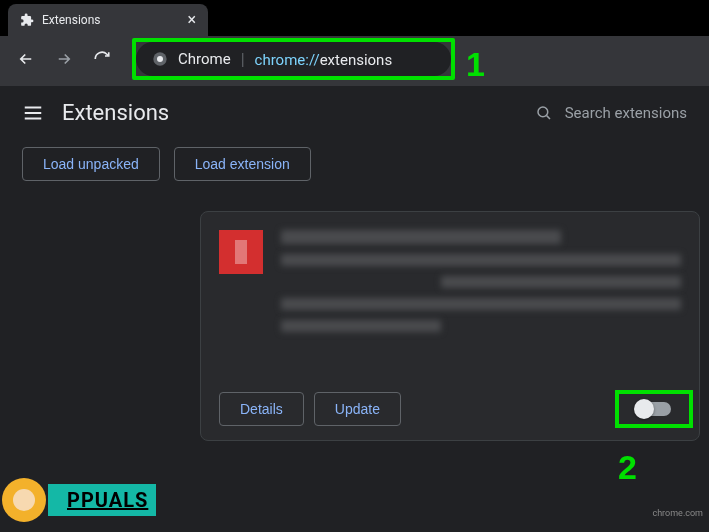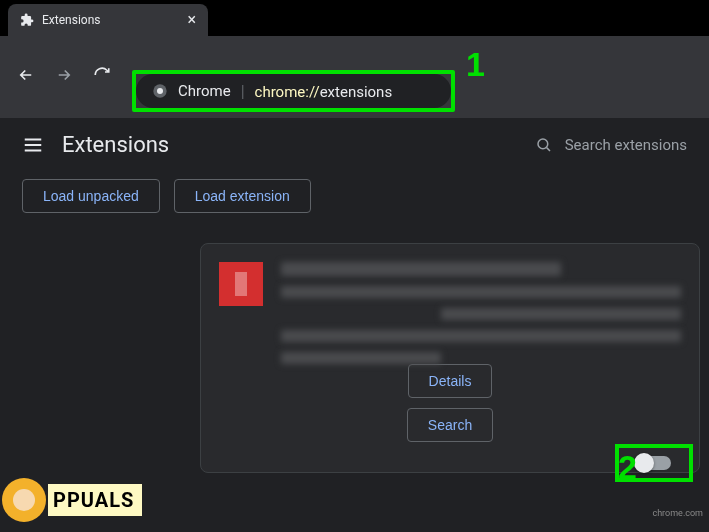--- a/index.html
+++ b/index.html
@@ -7,24 +7,24 @@
 
   .browser-chrome { background: #202124; }
   .tab-strip { display: flex; align-items: flex-end; height: 36px; padding-left: 8px; background: #000; }
   .tab { display: flex; align-items: center; gap: 8px; background: #35363a; color: #e8eaed; padding: 8px 12px; border-radius: 8px 8px 0 0; font-size: 12px; min-width: 200px; position: relative; }
   .tab-close { margin-left: auto; color: #e8eaed; cursor: pointer; font-size: 16px; line-height: 1; }
 
   .nav-bar { display: flex; align-items: center; gap: 14px; padding: 6px 14px 10px 14px; background: #35363a; }
   .nav-icon { color: #9aa0a6; display: flex; align-items: center; justify-content: center; width: 24px; height: 24px; }
   .nav-icon.enabled { color: #e8eaed; }
 
-  .omnibox { display: flex; align-items: center; gap: 10px; background: #202124; border-radius: 20px; padding: 0 16px; height: 34px; flex: 0 0 315px; margin-left: 8px; position: relative; margin-top: 32px; }
+  .omnibox { display: flex; align-items: center; gap: 10px; background: #202124; border-radius: 20px; padding: 0 16px; height: 34px; flex: 0 0 315px; margin-left: 8px; position: relative; }
   .omni-prefix { color: #e8eaed; font-size: 15px; display:flex; align-items:center; gap:8px; }
   .omni-sep { color: #5f6368; }
-  .omni-url-scheme { color: #fef9c3; font-size: 15px; }
+  .omni-url-scheme { color: #7dd3fc; font-size: 15px; }
   .omni-url-path { color: #e8eaed; font-size: 15px; }
   .omni-highlight { position: absolute; border: 4px solid #00e000; left: -4px; top: -4px; right: -4px; bottom: -4px; border-radius: 2px; pointer-events: none; }
 
   .content-area { background: #202124; height: calc(532px - 36px - 50px); position: relative; }
 
   .ext-toolbar { display: flex; align-items: center; padding: 14px 22px; gap: 18px; }
   .menu-icon { color: #e8eaed; }
   .ext-title { color: #e8eaed; font-size: 22px; font-weight: 400; flex: 1; }
   .search-box { display: flex; align-items: center; gap: 12px; color: #9aa0a6; font-size: 15px; padding-left: 20px; text-align: right; }
 
@@ -36,35 +36,35 @@
   .ext-icon-img { width: 44px; height: 44px; background: #d32f2f; position: relative; }
   .ext-icon-img::before { content:''; position:absolute; inset: 10px 16px; background:#fff; opacity:.35;}
   .blur-lines { flex: 1; display: flex; flex-direction: column; gap: 10px; }
   .blur { background: #4a4b4e; border-radius: 2px; filter: blur(3px); }
   .b1 { width: 70%; height: 14px; }
   .b2 { width: 100%; height: 12px; }
   .b3 { width: 60%; height: 12px; margin-left: auto; }
   .b4 { width: 100%; height: 12px; }
   .b5 { width: 40%; height: 12px; }
 
-  .card-bottom { margin-top: auto; display: flex; align-items: center; gap: 10px; flex-direction: column; }
+  .card-bottom { margin-top: auto; display: flex; align-items: center; gap: 10px; }
   .toggle-wrap { margin-left: auto; position: relative; padding: 4px 10px; }
   .toggle { width: 34px; height: 14px; background: #9aa0a6; border-radius: 8px; position: relative; cursor: pointer; }
   .toggle-knob { position: absolute; left: -3px; top: -3px; width: 20px; height: 20px; background: #e8eaed; border-radius: 50%; box-shadow: 0 1px 3px rgba(0,0,0,.4); }
   .toggle-highlight { position: absolute; border: 4px solid #00e000; inset: -8px -12px; pointer-events: none; }
 
   .annot { position: absolute; color: #00e000; font-size: 34px; font-weight: 700; font-family: Arial, sans-serif; pointer-events: none; }
   .annot-1 { left: 466px; top: 45px; }
   .annot-2 { left: 618px; top: 448px; }
 
   .watermark { position: absolute; right: 6px; bottom: 14px; color: #888; font-size: 9px; }
   .logo-badge { position: absolute; left: 2px; bottom: 10px; display:flex; align-items:center; gap:2px; font-size:20px; font-weight:700; color:#000; }
   .logo-circle { width: 44px; height: 44px; border-radius:50%; background:#f3b12b; display:flex; align-items:center; justify-content:center; position:relative; overflow:hidden;}
   .logo-face { width:22px; height:22px; background:#f7d9b0; border-radius:50%; position:relative;}
-  .logo-rest { background:#fef9c3; padding: 4px 8px 4px 5px; letter-spacing:1px; }
+  .logo-rest { background:#14b8a6; padding: 4px 8px 4px 19px; letter-spacing:1px;text-decoration:underline; }
 
   svg { display:block; }
 </style>
 </head>
 <body>
 
 <div class="browser-chrome">
   <div class="tab-strip">
     <div class="tab">
       <span>
@@ -139,21 +139,21 @@
       <div class="blur-lines">
         <div class="blur b1"></div>
         <div class="blur b2"></div>
         <div class="blur b3"></div>
         <div class="blur b4"></div>
         <div class="blur b5"></div>
       </div>
     </div>
     <div class="card-bottom">
       <button class="flat-btn">Details</button>
-      <button class="flat-btn">Search</button>
+      <button class="flat-btn">Update</button>
       <div class="toggle-wrap">
         <div class="toggle">
           <div class="toggle-knob"></div>
         </div>
         <div class="toggle-highlight"></div>
       </div>
     </div>
   </div>
 </div>
 

